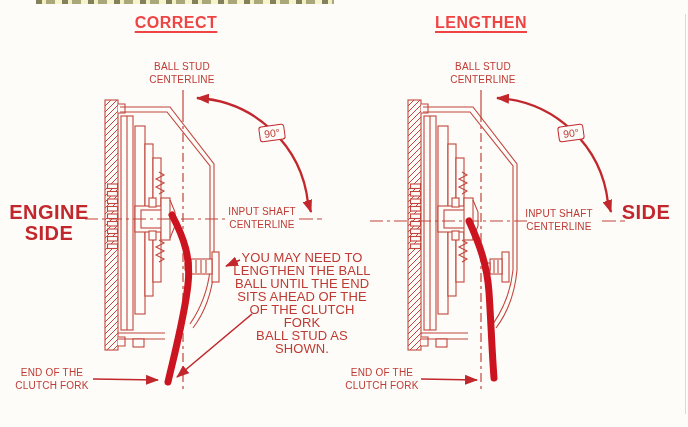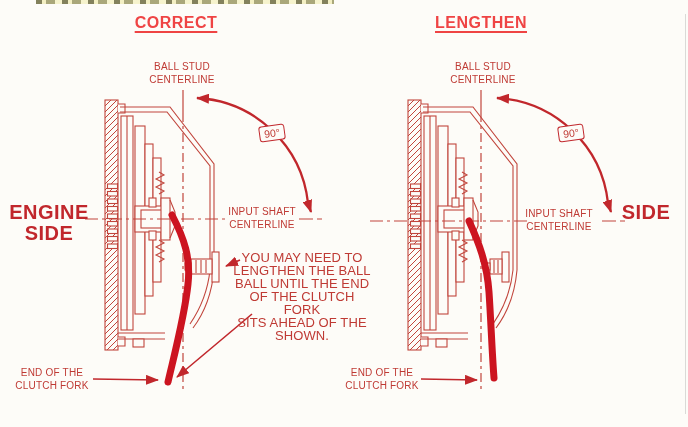--- a/index.html
+++ b/index.html
@@ -180,22 +180,23 @@
     <div>CENTERLINE</div>
   </div>
 
   <div class="angle-box" style="left:259px;top:125px;">90°</div>
   <div class="angle-box" style="left:558px;top:125px;">90°</div>
 
   <div class="label note" style="left:232px;top:251px;width:140px;">
     <div>YOU MAY NEED TO</div>
     <div>LENGTHEN THE BALL</div>
     <div>BALL UNTIL THE END</div>
+    <div>SITS AHEAD OF THE</div>
     <div>OF THE CLUTCH FORK</div>
-    <div>SITS AHEAD OF THE</div>
+    <div>BALL STUD AS</div>
     <div>SHOWN.</div>
   </div>
 
   <div class="label small-label" style="left:4px;top:367px;width:96px;">
     <div>END OF THE</div>
     <div>CLUTCH FORK</div>
   </div>
   <div class="label small-label" style="left:334px;top:367px;width:96px;">
     <div>END OF THE</div>
     <div>CLUTCH FORK</div>

